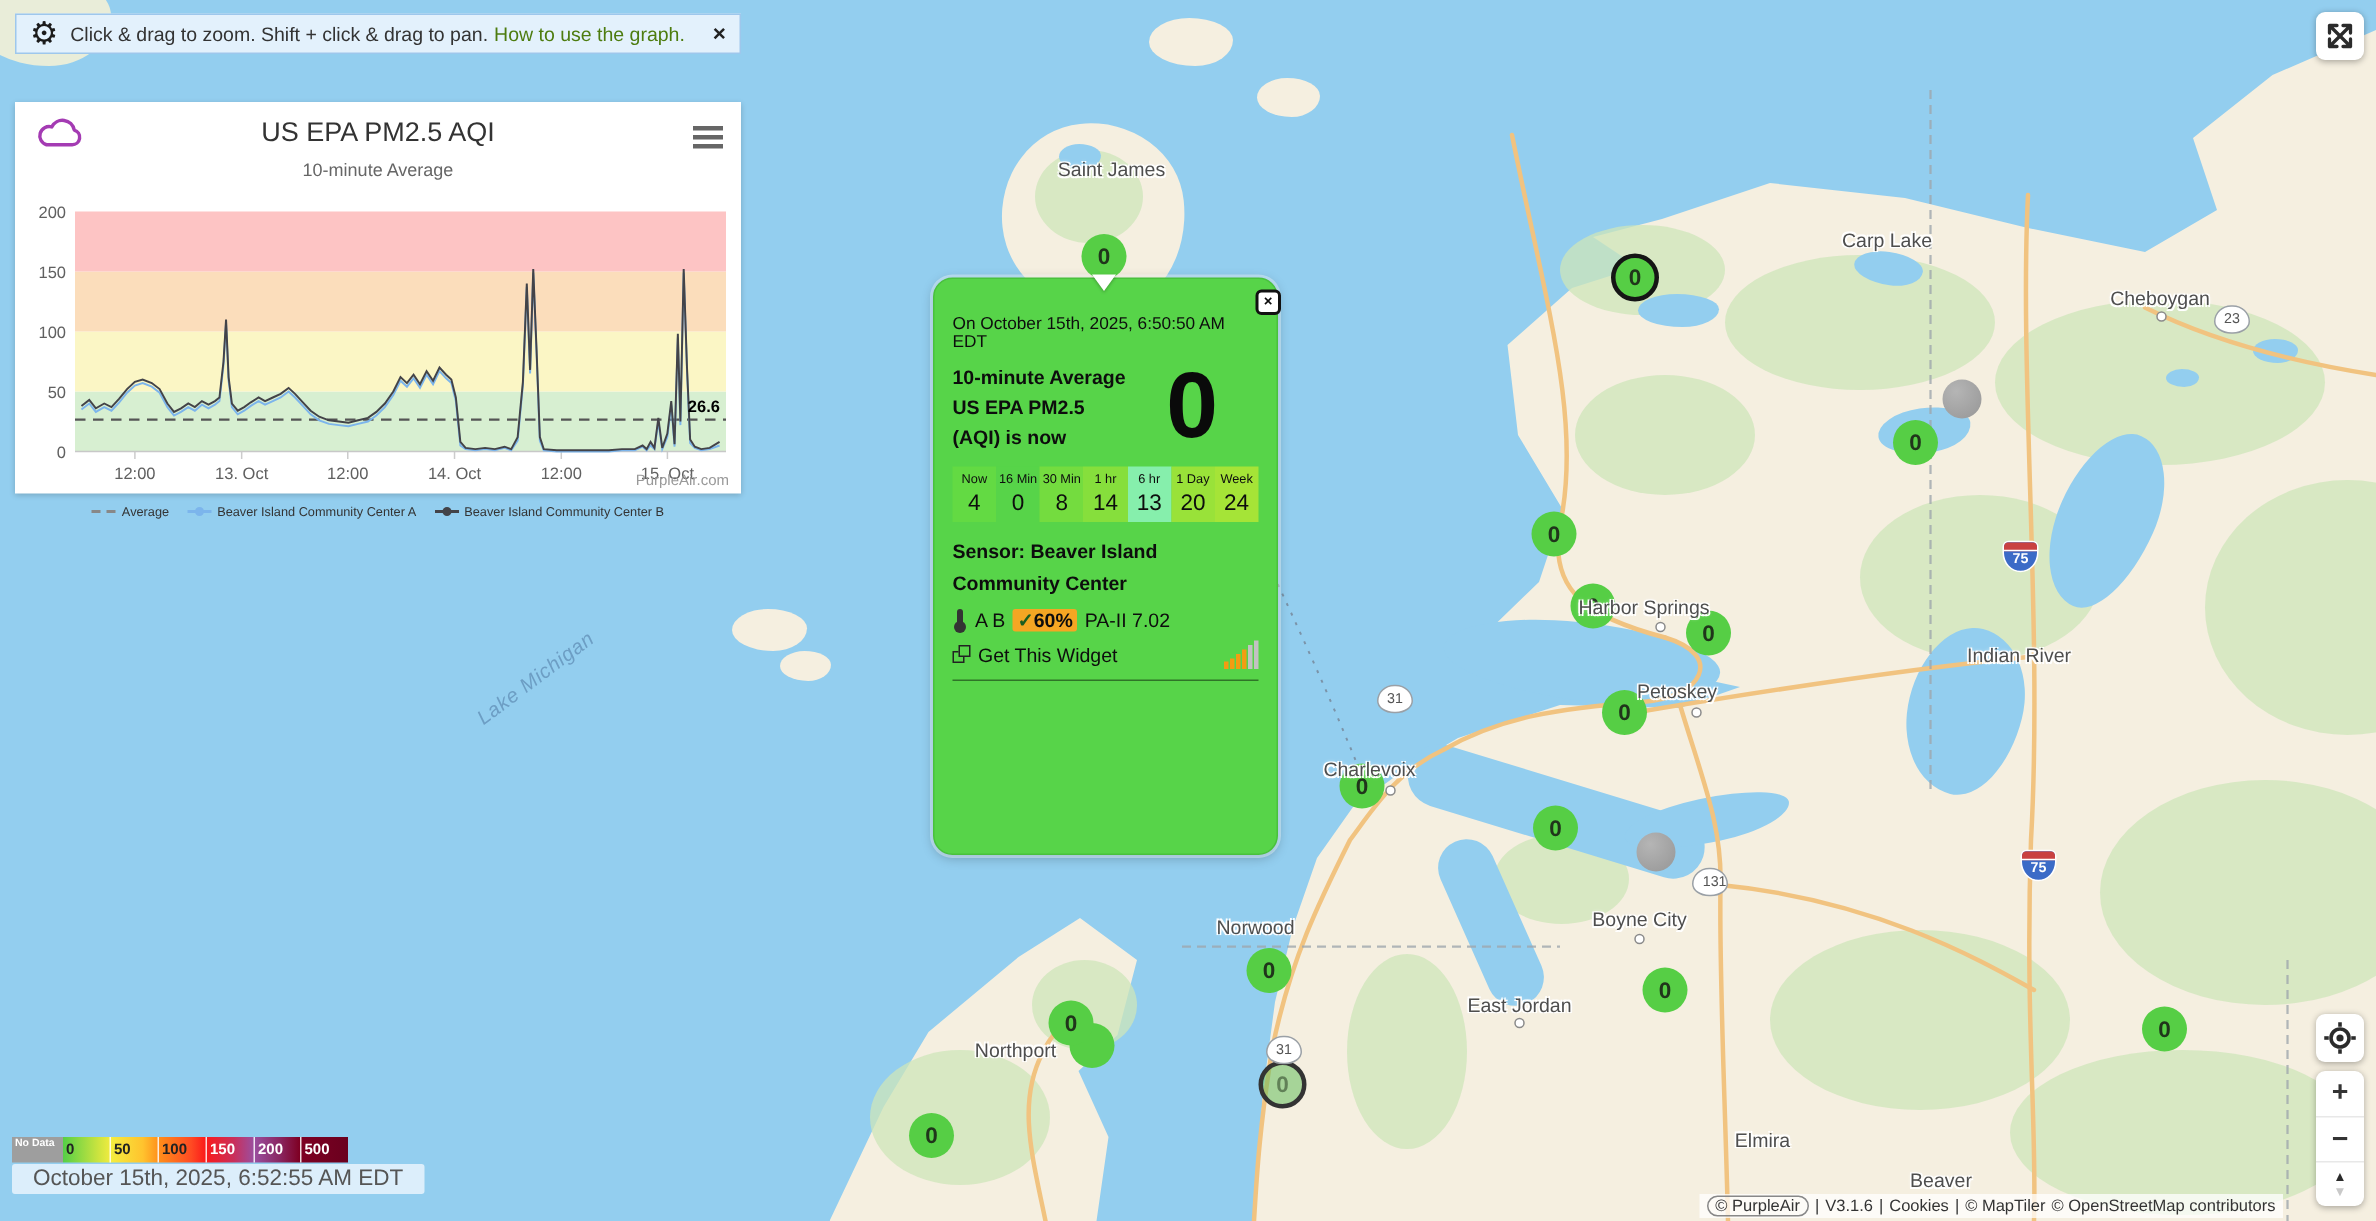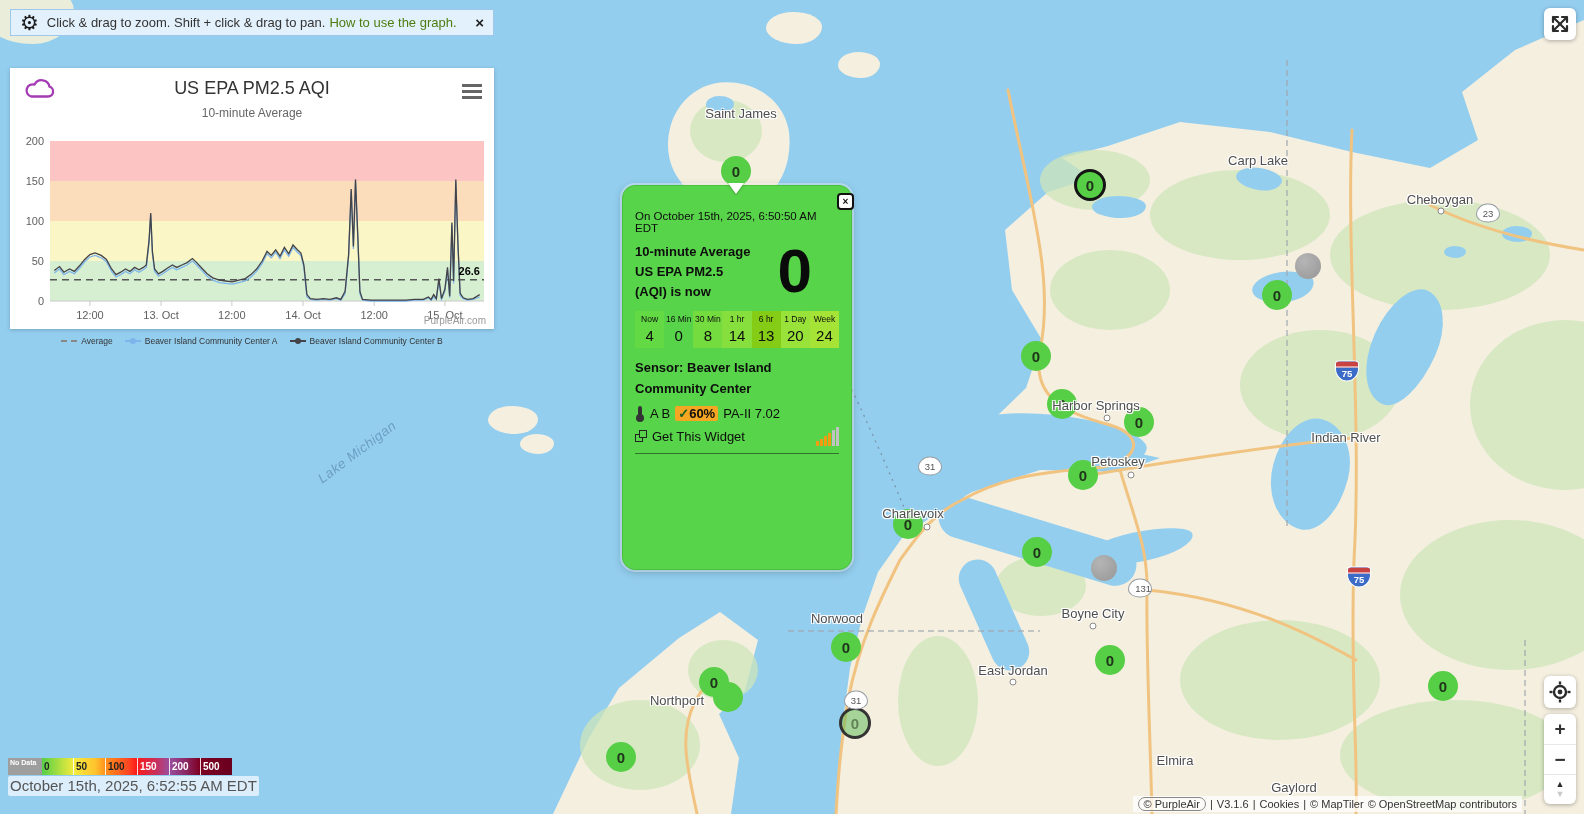--- a/index.html
+++ b/index.html
@@ -118,21 +118,21 @@
   #tilt-cell .up { color:#2b2b2b; } #tilt-cell .dn { color:#c9c9c9; }
 
   
   #scale { position:absolute; left:8px; top:758px; height:17px; display:flex; z-index:150; font-weight:bold; }
   #scale-nodata { width:34px; background:#9E9E9E; color:#fff; font-size:7px; line-height:1.15; padding:1px 2px; }
   #scale-grad { position:relative; width:190px;
     background:linear-gradient(90deg,#55CF47 0%,#C8E33F 12%,#F4EC3F 17%,#FFC32E 28%,#FF8C1A 34%,#FF4A23 45%,#FB1A1A 50%,#C92F5B 60%,#9A4FA0 67%,#8A2762 76%,#7E0023 83%,#6A001E 100%); }
   .scale-lab { position:absolute; top:0; height:17px; line-height:17px; font-size:10px; padding-left:2px; border-left:1px solid rgba(255,255,255,.85); }
   .scale-lab.first { border-left:none; }
   #status-bar { position:absolute; left:8px; top:776px; background:rgba(226,241,252,.92); color:#555; font-size:15px;
-    padding:1px 2px 2px; border-radius:2px; z-index:150; white-space:nowrap; }
+    padding:1px 14px 2px; border-radius:2px; z-index:150; white-space:nowrap; }
 
   
   #attribution { position:absolute; right:62px; bottom:2px; background:rgba(255,255,255,.75); font-size:11px; color:#333;
     padding:1px 5px; z-index:150; white-space:nowrap; display:flex; align-items:center; gap:4px; }
   #attr-purpleair { border:1px solid #888; border-radius:9px; padding:0 5px; cursor:pointer; }
   #attribution .lnk { cursor:pointer; }
 </style>
 </head>
 <body>
 
@@ -227,21 +227,21 @@
       <div class="maplabel" style="left: 1346px; top: 437px;">Indian River</div>
       <div class="towndot" style="left: 927px; top: 527px;"></div>
       <div class="maplabel" style="left: 913px; top: 513px;">Charlevoix</div>
       <div class="towndot" style="left: 1093px; top: 626px;"></div>
       <div class="maplabel" style="left: 1093px; top: 613px;">Boyne City</div>
       <div class="towndot" style="left: 1013px; top: 682px;"></div>
       <div class="maplabel" style="left: 1013px; top: 670px;">East Jordan</div>
       <div class="maplabel" style="left: 837px; top: 618px;">Norwood</div>
       <div class="maplabel" style="left: 677px; top: 700px;">Northport</div>
       <div class="maplabel" style="left: 1175px; top: 760px;">Elmira</div>
-      <div class="maplabel" style="left: 1294px; top: 787px;">Gaylord</div>
+      <div class="maplabel" style="left: 1294px; top: 787px;">Beaver</div>
       <div class="shield shield-us" style="left: 930px; top: 466px;">
         <span>31</span>
       </div>
       <div class="shield shield-us" style="left: 856px; top: 700px;">
         <span>31</span>
       </div>
       <div class="shield shield-us" style="left: 1140px; top: 588px; justify-content: flex-end;">
         <span>131</span>
       </div>
       <div class="shield shield-us" style="left: 1488px; top: 213px;">
@@ -344,21 +344,21 @@
         <div class="pv">0</div>
       </div>
       <div class="pcell" style="background: rgb(116, 220, 63);">
         <div class="pl">30 Min</div>
         <div class="pv">8</div>
       </div>
       <div class="pcell" style="background: rgb(134, 223, 60);">
         <div class="pl">1 hr</div>
         <div class="pv">14</div>
       </div>
-      <div class="pcell" style="background: #84cc16;">
+      <div class="pcell" style="background: #86efac;">
         <div class="pl">6 hr</div>
         <div class="pv">13</div>
       </div>
       <div class="pcell" style="background: rgb(153, 226, 57);">
         <div class="pl">1 Day</div>
         <div class="pv">20</div>
       </div>
       <div class="pcell" style="background: rgb(165, 228, 55);">
         <div class="pl">Week</div>
         <div class="pv">24</div>

